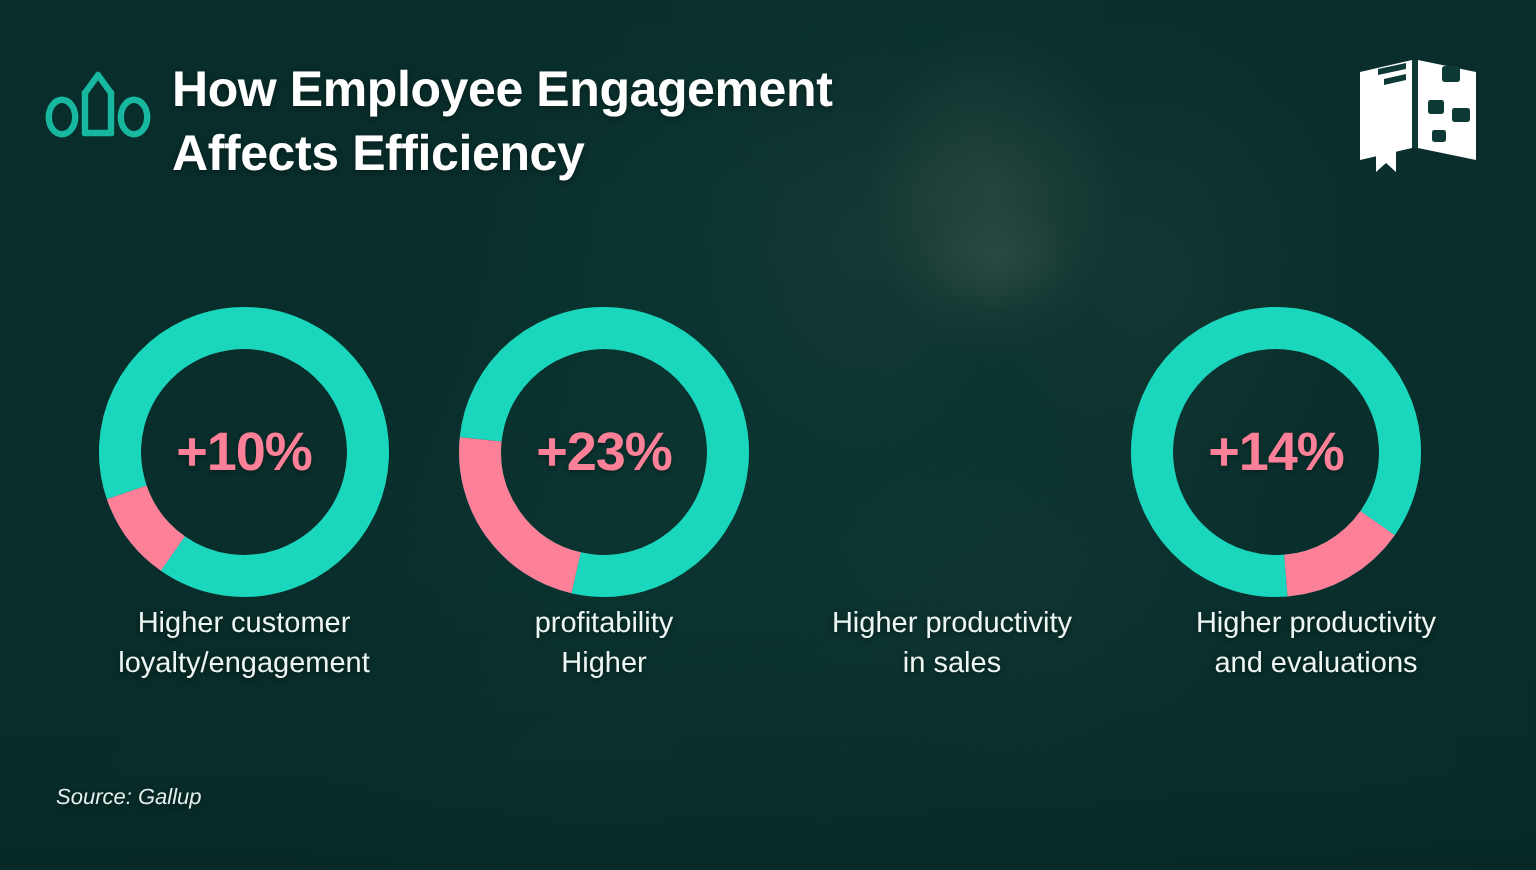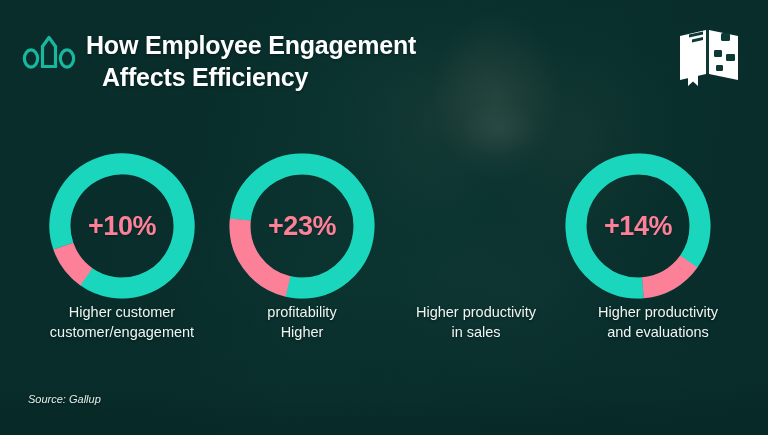--- a/index.html
+++ b/index.html
@@ -58,21 +58,21 @@
 
   
   .header{position:absolute;left:0;top:0;width:768px;height:120px;}
   .brand-mark{position:absolute;left:22px;top:30px;width:54px;height:42px;}
   .title{
     position:absolute;left:86px;top:29px;width:420px;
     color:#ffffff;font-size:25px;font-weight:bold;line-height:1.28;
     letter-spacing:-.2px;
     text-shadow:0 1px 3px rgba(0,0,0,.35);
   }
-  .title .l2{display:block;margin-left:16px;}
+  .title .l2{display:block;}
   .corner-logo{position:absolute;right:24px;top:24px;width:68px;height:62px;}
 
   
   .charts{position:absolute;left:0;top:146px;width:768px;height:175px;text-align:center;}
   .chart{position:absolute;top:0;width:160px;height:160px;}
   .chart .ring{position:absolute;left:0;top:0;width:160px;height:160px;}
   .chart .value{
     position:absolute;left:0;top:0;width:160px;height:160px;
     display:flex;align-items:center;justify-content:center;
     color:#fd8099;font-size:27px;font-weight:bold;letter-spacing:-.5px;
@@ -179,21 +179,21 @@
         <circle class="arc-teal" cx="80" cy="80" r="62" fill="none" stroke="#1ad6bd" stroke-width="21" stroke-linecap="butt" stroke-dasharray="335.01944057881553 54.5380484663188" transform="rotate(85.4 80 80)"></circle>
         <circle class="arc-pink" cx="80" cy="80" r="62" fill="none" stroke="#fd8099" stroke-width="21" stroke-linecap="butt" stroke-dasharray="54.53804846631881 335.01944057881553" transform="rotate(35 80 80)"></circle>
       </svg>
       <div class="value">+14%</div>
     </div>
   </div>
 
   <div class="captions">
     <div class="caption cap0">
       <div>Higher customer</div>
-      <div>customer/engagement</div>
+      <div>loyalty/engagement</div>
     </div>
     <div class="caption cap1">
       <div>profitability</div>
       <div>Higher</div>
     </div>
     <div class="caption cap2">
       <div>Higher productivity</div>
       <div>in sales</div>
     </div>
     <div class="caption cap3">

